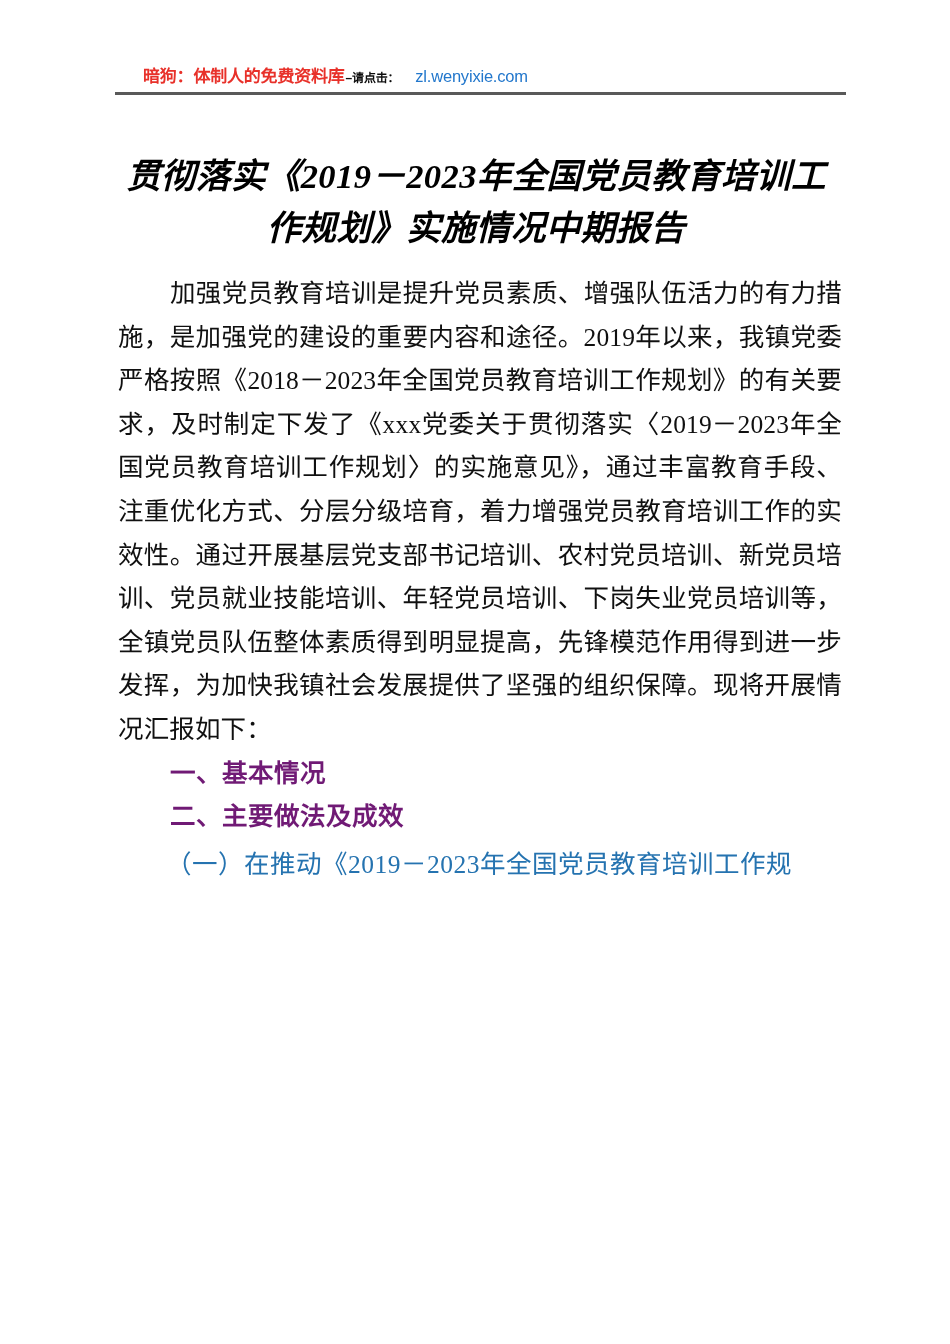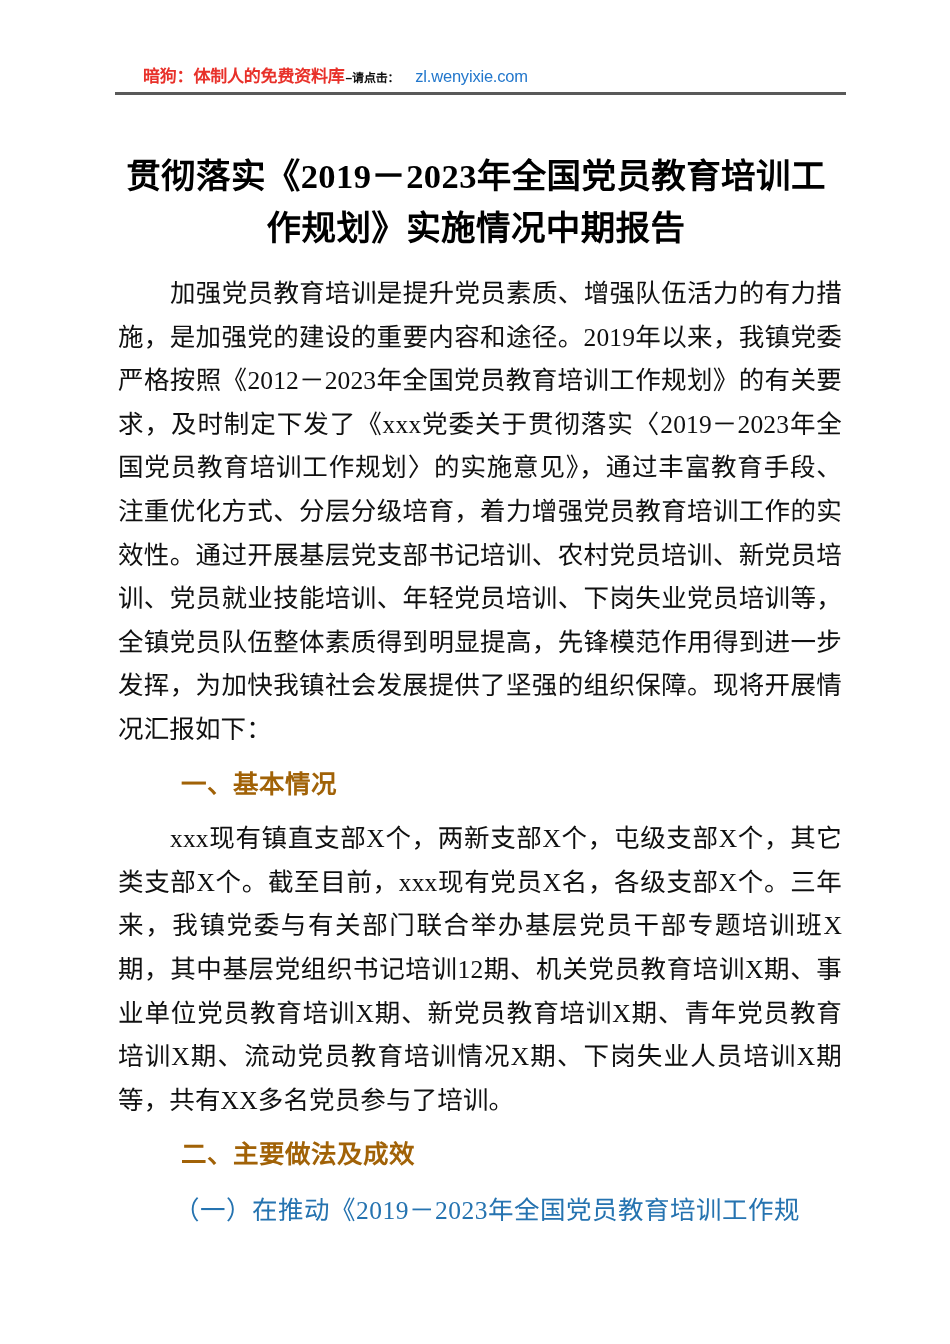--- a/index.html
+++ b/index.html
@@ -81,20 +81,21 @@
     top: 150px;
     width: 722px;
     text-align: center;
     font-family: "Liberation Serif", "DejaVu Serif", serif;
     font-weight: 700;
     font-size: 34.5px;
     line-height: 52px;
     letter-spacing: 0.4px;
     color: #000000;
     text-rendering: optimizeLegibility;
+    font-style: italic;
   }
 
   
   .body-block {
     position: absolute;
     left: 118px;
     top: 272px;
     width: 724px;
   }
 
@@ -105,32 +106,32 @@
     line-height: 43.6px;
     text-align: justify;
     text-justify: inter-ideograph;
     text-indent: 52px;
     letter-spacing: 0.15px;
     color: #101010;
     word-break: break-all;
   }
 
   h2.heading-red {
-    margin: 11px;
+    margin: 0;
     font-family: "Liberation Sans", "DejaVu Sans", sans-serif;
     font-weight: 700;
     font-size: 25.5px;
     line-height: 43.6px;
     text-indent: 52px;
-    color: #a16207;
+    color: #701a75;
     letter-spacing: 0.5px;
   }
 
   h3.heading-blue {
-    margin: 12px;
+    margin: 4px;
     font-family: "Liberation Serif", "DejaVu Serif", serif;
     font-weight: 400;
     font-size: 25.5px;
     line-height: 43.6px;
     text-indent: 44px;
     color: #2573B0;
     letter-spacing: 0.5px;
     white-space: nowrap;
     overflow: hidden;
   }
@@ -144,20 +145,19 @@
     <span class="promo-spacer"></span>
     <span class="promo-red">暗狗：体制人的免费资料库</span>
     <span class="promo-black">–请点击：</span>
     <a class="promo-link" href="#">zl.wenyixie.com</a>
   </div>
   <div class="promo-rule"></div>
 
   <div class="doc-title">贯彻落实《2019－2023年全国党员教育培训工作规划》实施情况中期报告</div>
 
   <div class="body-block">
-    <p class="para">加强党员教育培训是提升党员素质、增强队伍活力的有力措施，是加强党的建设的重要内容和途径。2019年以来，我镇党委严格按照《2012－2023年全国党员教育培训工作规划》的有关要求，及时制定下发了《xxx党委关于贯彻落实〈2019－2023年全国党员教育培训工作规划〉的实施意见》，通过丰富教育手段、注重优化方式、分层分级培育，着力增强党员教育培训工作的实效性。通过开展基层党支部书记培训、农村党员培训、新党员培训、党员就业技能培训、年轻党员培训、下岗失业党员培训等，全镇党员队伍整体素质得到明显提高，先锋模范作用得到进一步发挥，为加快我镇社会发展提供了坚强的组织保障。现将开展情况汇报如下：</p>
+    <p class="para">加强党员教育培训是提升党员素质、增强队伍活力的有力措施，是加强党的建设的重要内容和途径。2019年以来，我镇党委严格按照《2018－2023年全国党员教育培训工作规划》的有关要求，及时制定下发了《xxx党委关于贯彻落实〈2019－2023年全国党员教育培训工作规划〉的实施意见》，通过丰富教育手段、注重优化方式、分层分级培育，着力增强党员教育培训工作的实效性。通过开展基层党支部书记培训、农村党员培训、新党员培训、党员就业技能培训、年轻党员培训、下岗失业党员培训等，全镇党员队伍整体素质得到明显提高，先锋模范作用得到进一步发挥，为加快我镇社会发展提供了坚强的组织保障。现将开展情况汇报如下：</p>
     <h2 class="heading-red">一、基本情况</h2>
-    <p class="para">xxx现有镇直支部X个，两新支部X个，屯级支部X个，其它类支部X个。截至目前，xxx现有党员X名，各级支部X个。三年来，我镇党委与有关部门联合举办基层党员干部专题培训班X期，其中基层党组织书记培训12期、机关党员教育培训X期、事业单位党员教育培训X期、新党员教育培训X期、青年党员教育培训X期、流动党员教育培训情况X期、下岗失业人员培训X期等，共有XX多名党员参与了培训。</p>
     <h2 class="heading-red">二、主要做法及成效</h2>
     <h3 class="heading-blue">（一）在推动《2019－2023年全国党员教育培训工作规</h3>
   </div>
 
 </div>
 
 </body></html>

